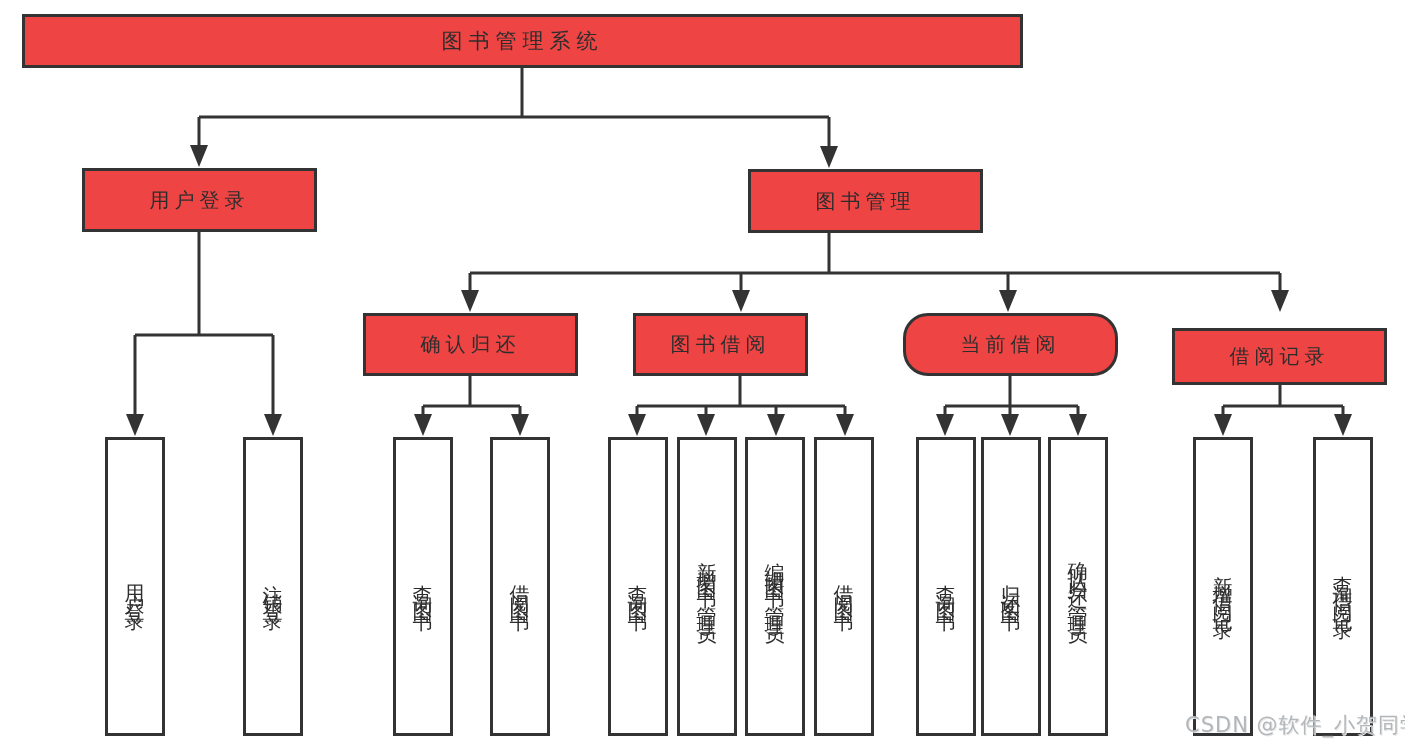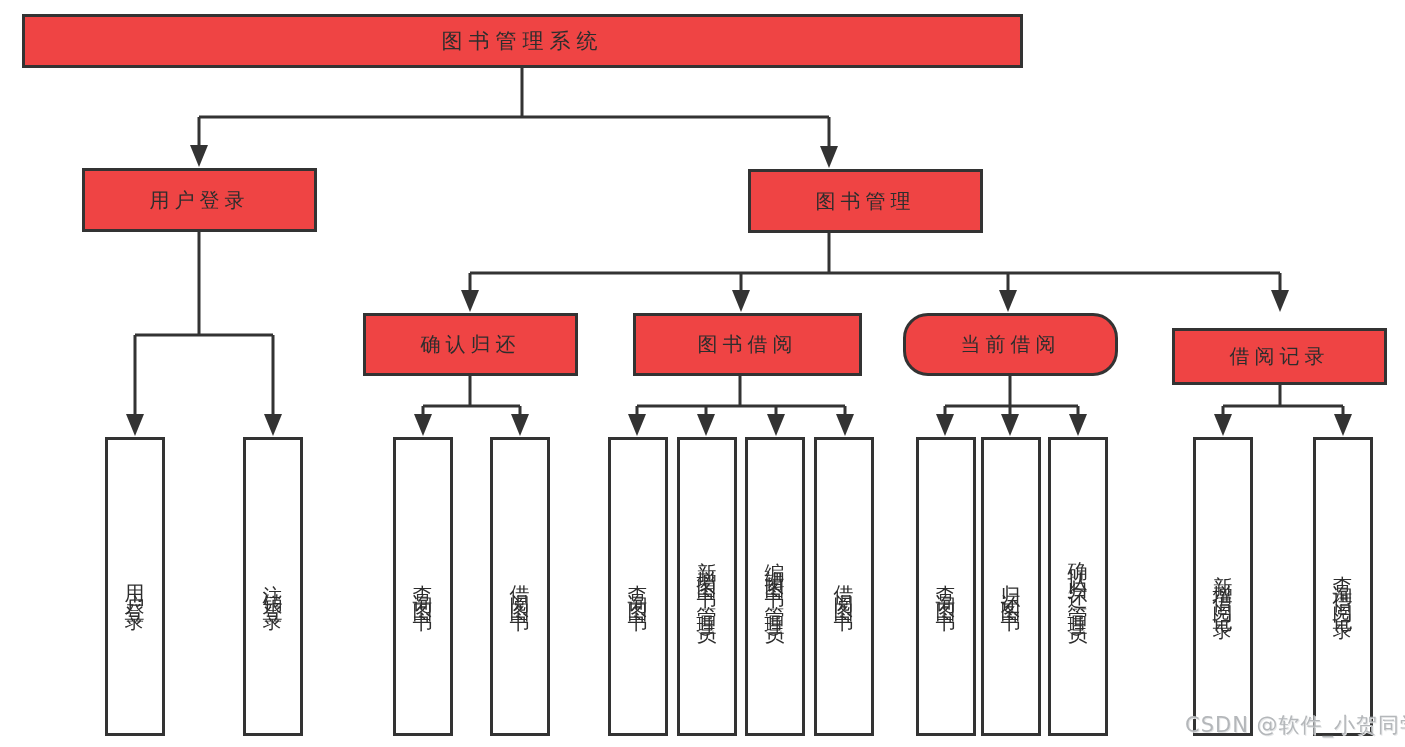--- a/index.html
+++ b/index.html
@@ -93,21 +93,21 @@
       <polygon points="1334,414 1352,414 1343,436"></polygon>
     </g>
   </svg>
 
   <div class="hbox title" style="left:22px;top:14px;width:1001px;height:54px;">图书管理系统</div>
 
   <div class="hbox" style="left:82px;top:168px;width:235px;height:64px;">用户登录</div>
   <div class="hbox" style="left:712px;top:169px;width:235px;height:64px;margin-left:36px;">图书管理</div>
 
   <div class="hbox" style="left:363px;top:313px;width:215px;height:63px;">确认归还</div>
-  <div class="hbox" style="left:633px;top:313px;width:229px;height:63px;">图书借阅</div>
+  <div class="hbox" style="left:633px;top:313px;width:175px;height:63px;">图书借阅</div>
   <div class="hbox" style="left:903px;top:313px;width:215px;height:63px;border-radius:25px;">当前借阅</div>
   <div class="hbox" style="left:1172px;top:328px;width:215px;height:57px;">借阅记录</div>
 
   <div class="vbox" style="left:105px;top:437px;width:60px;height:299px;">用户登录</div>
   <div class="vbox" style="left:243px;top:437px;width:60px;height:299px;">注销登录</div>
 
   <div class="vbox" style="left:393px;top:437px;width:60px;height:299px;">查询图书</div>
   <div class="vbox" style="left:490px;top:437px;width:60px;height:299px;">借阅图书</div>
 
   <div class="vbox" style="left:608px;top:437px;width:60px;height:299px;">查询图书</div>

